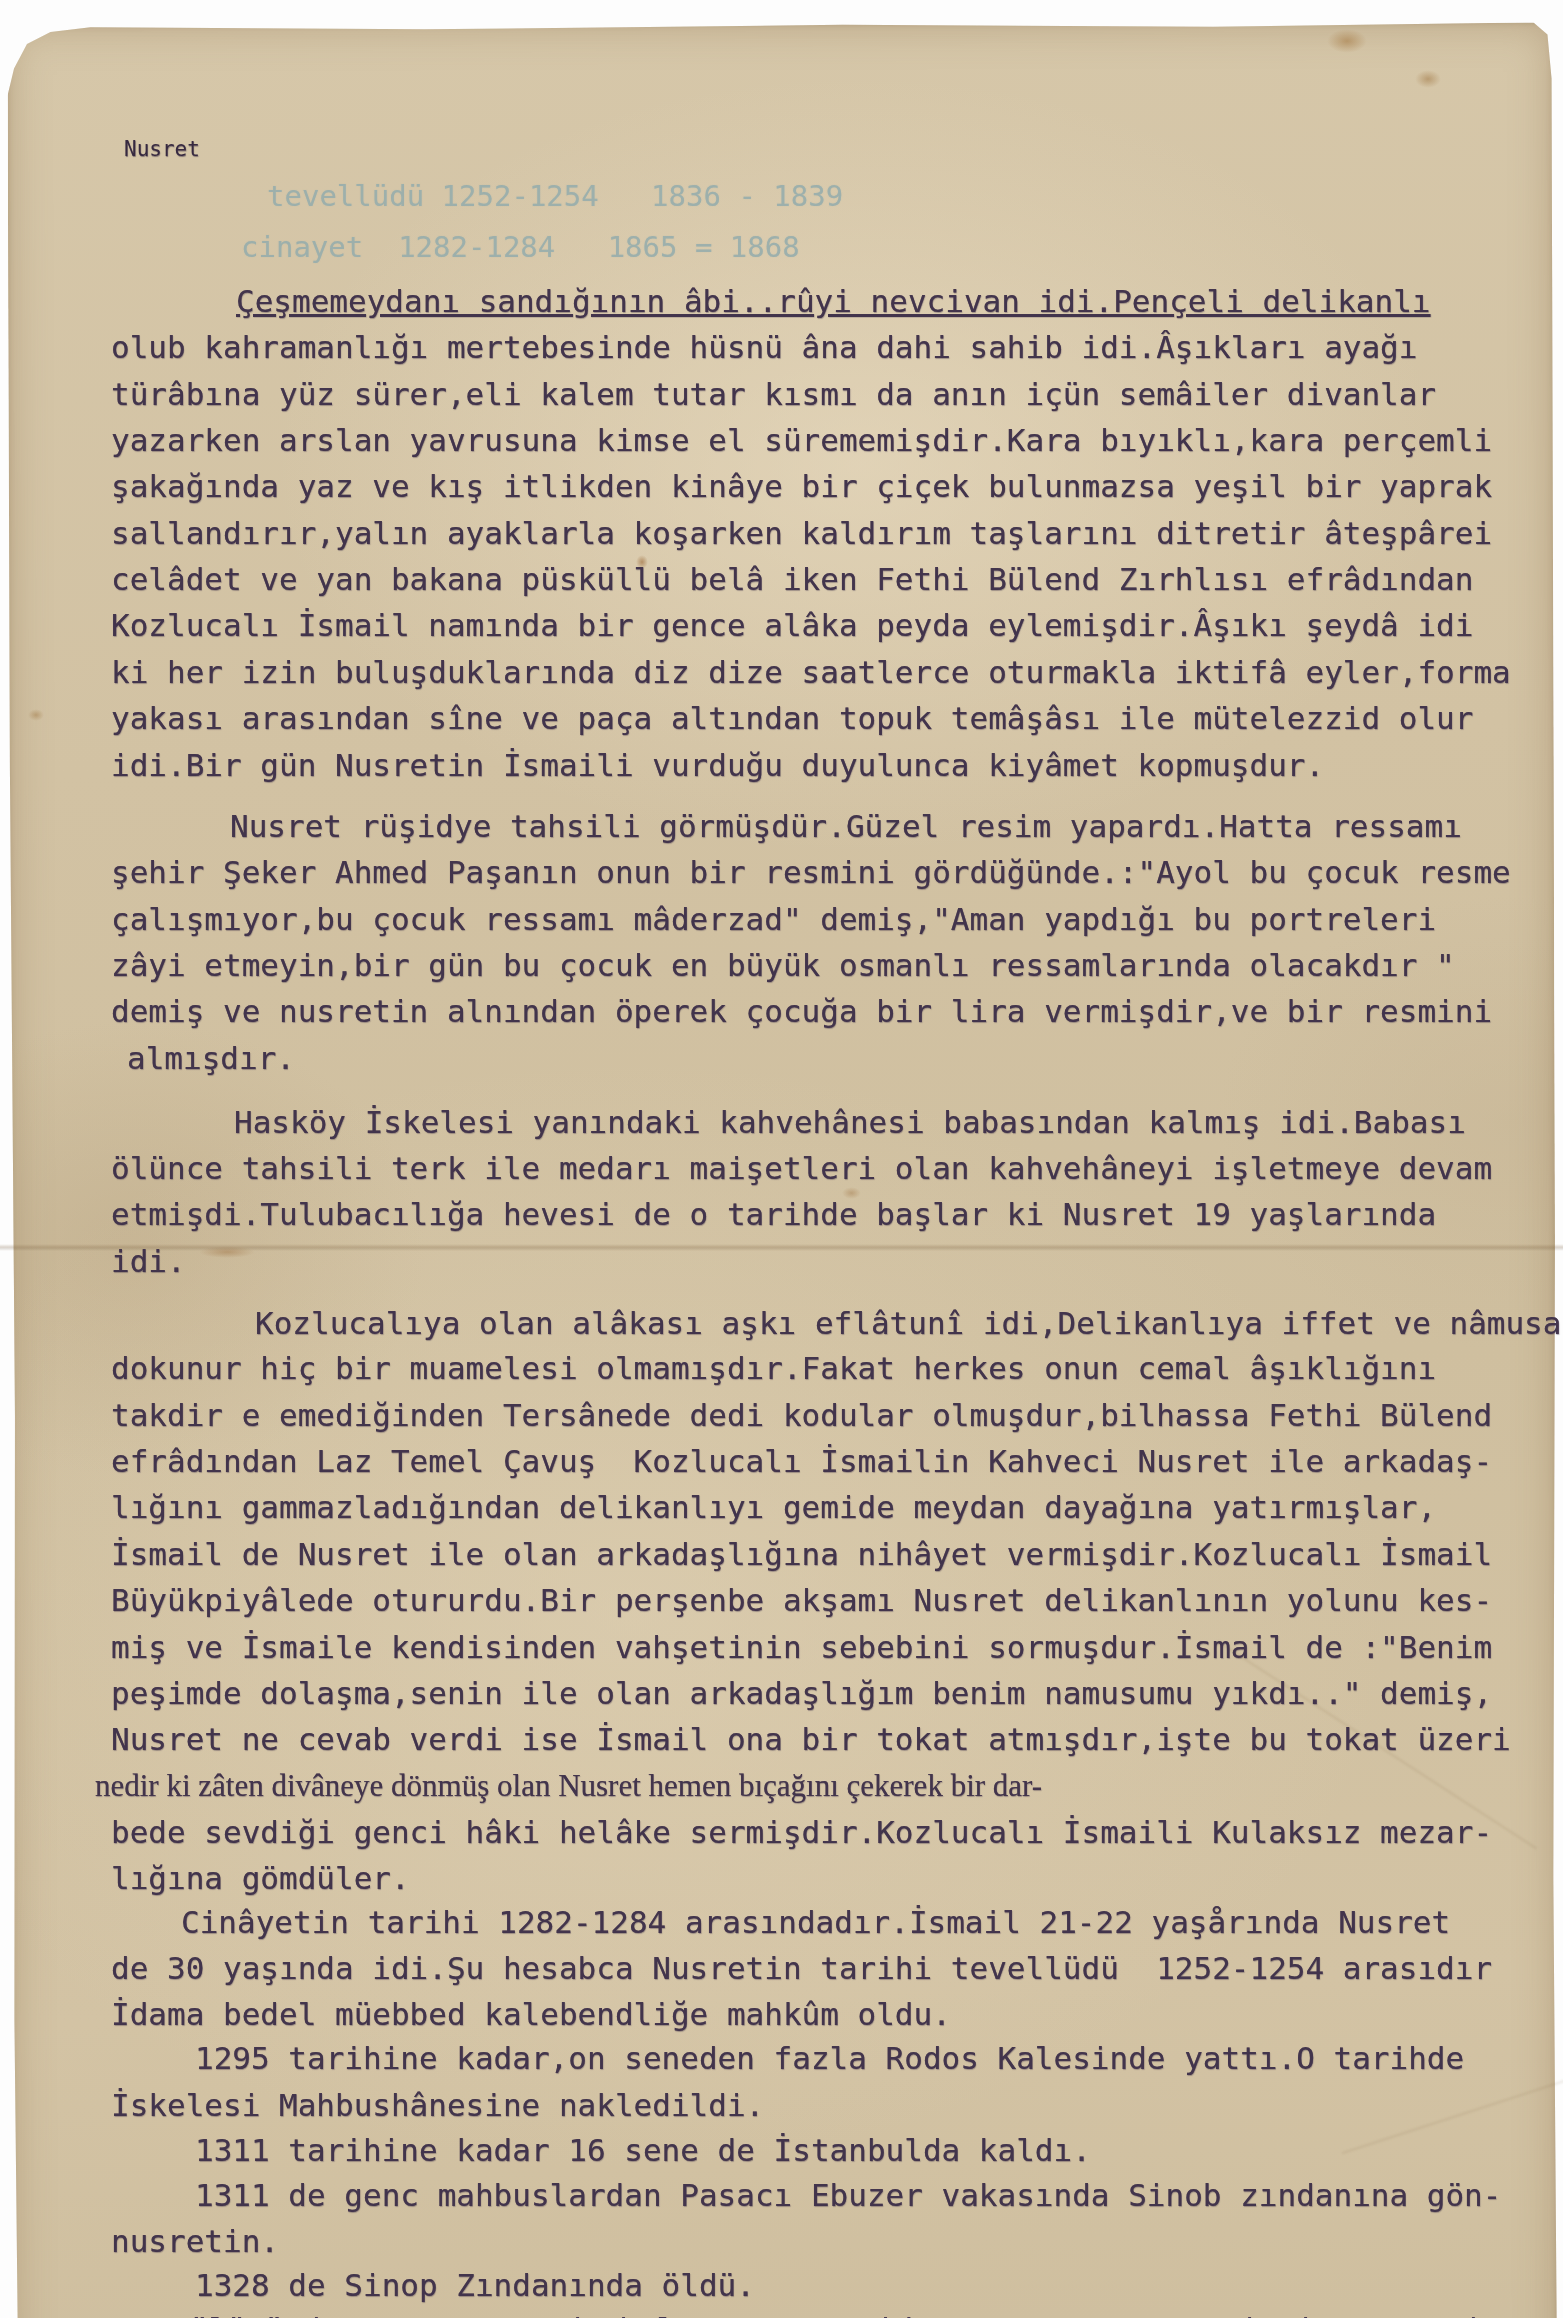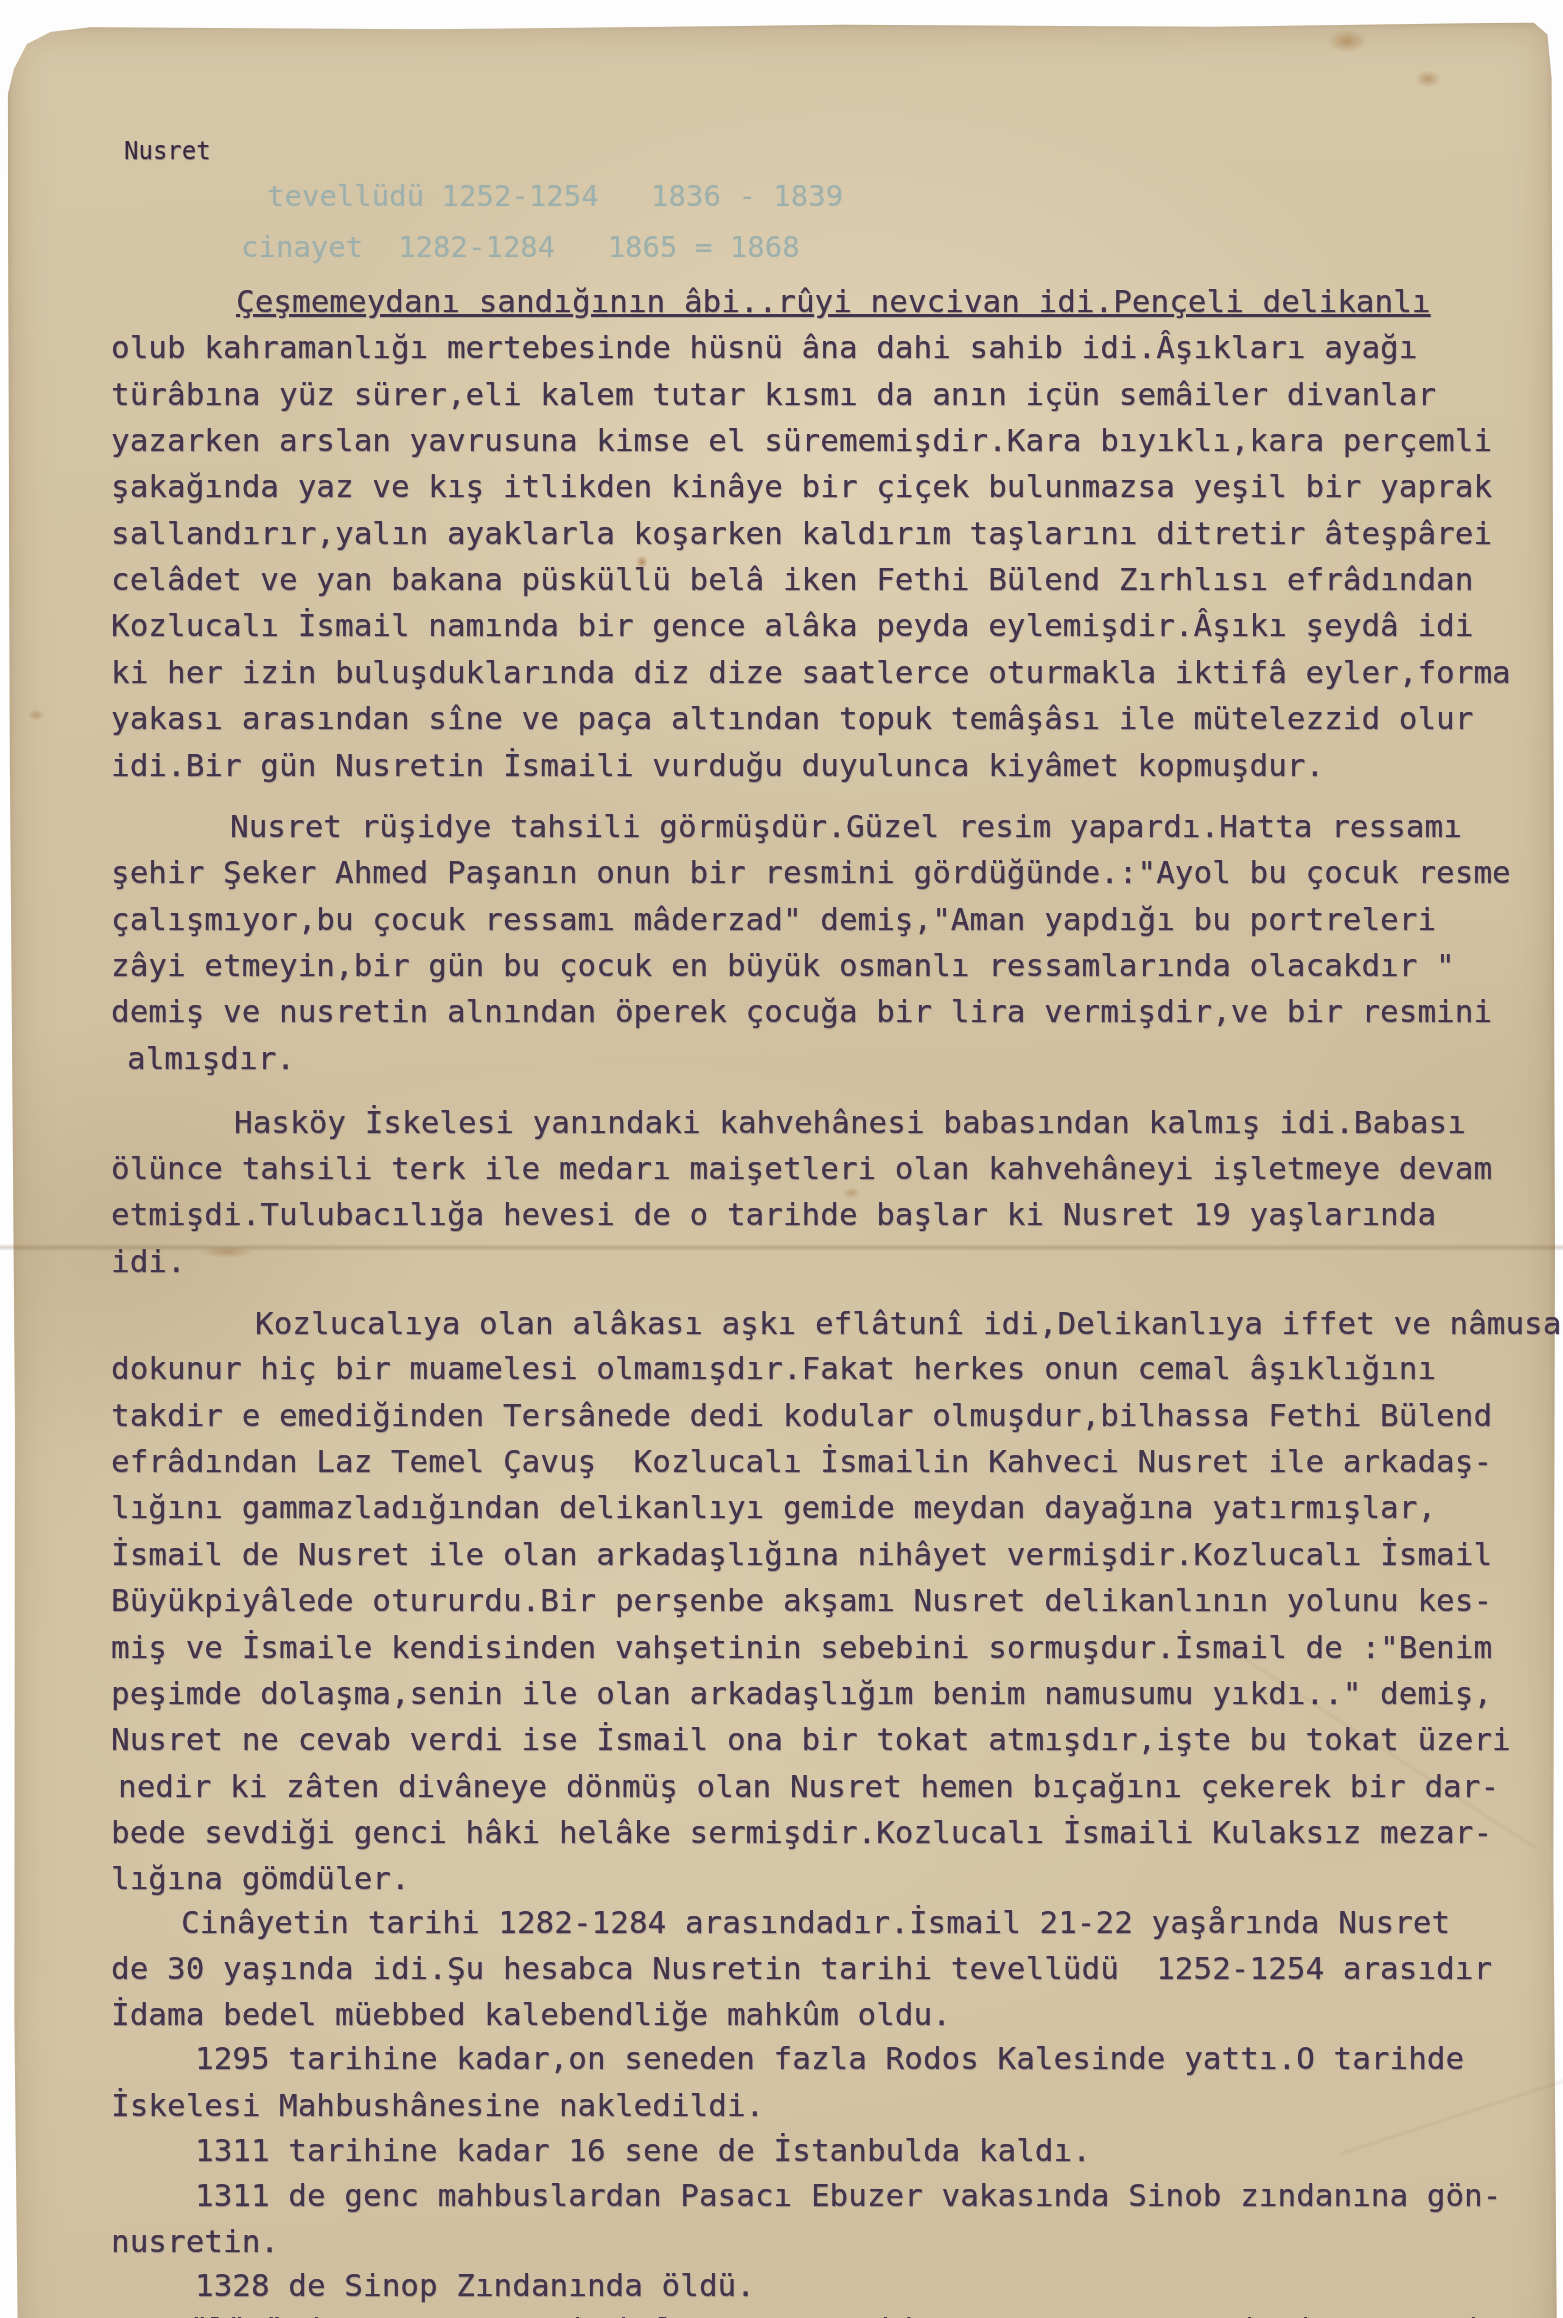--- a/index.html
+++ b/index.html
@@ -39,21 +39,21 @@
     position:absolute;background:rgba(104,80,52,0.12);filter:blur(0.9px);
   }
   .txt-layer{position:absolute;left:0;top:0;width:1564px;height:2482px;pointer-events:none;}
   .line{
     position:absolute;white-space:pre;
     font-size:31px;letter-spacing:0px;
     color:rgba(64,50,74,0.94);
     text-shadow:0.5px 0.5px 0.9px rgba(64,50,74,0.38), 0 0 0.5px rgba(64,50,74,0.55);
   }
   .heading{
-    position:absolute;white-space:pre;font-size:24px;
+    position:absolute;white-space:pre;font-size:21px;
     color:rgba(52,38,62,0.97);
     text-shadow:0.5px 0.5px 0.9px rgba(52,38,62,0.5);
   }
   .faint{
     position:absolute;white-space:pre;font-size:29px;
     color:rgba(148,172,172,0.75);
     text-shadow:0 0 0.9px rgba(148,172,172,0.5);
     filter:blur(0.3px);
   }
 </style>
@@ -104,21 +104,21 @@
       <div class="line" style="left: 255px; top: 1305px;">Kozlucalıya olan alâkası aşkı eflâtunî idi,Delikanlıya iffet ve nâmusa</div>
       <div class="line" style="left: 111px; top: 1350px;">dokunur hiç bir muamelesi olmamışdır.Fakat herkes onun cemal âşıklığını</div>
       <div class="line" style="left: 111px; top: 1397px;">takdir e emediğinden Tersânede dedi kodular olmuşdur,bilhassa Fethi Bülend</div>
       <div class="line" style="left: 111px; top: 1443px;">efrâdından Laz Temel Çavuş  Kozlucalı İsmailin Kahveci Nusret ile arkadaş-</div>
       <div class="line" style="left: 111px; top: 1489px;">lığını gammazladığından delikanlıyı gemide meydan dayağına yatırmışlar,</div>
       <div class="line" style="left: 111px; top: 1536px;">İsmail de Nusret ile olan arkadaşlığına nihâyet vermişdir.Kozlucalı İsmail</div>
       <div class="line" style="left: 111px; top: 1582px;">Büyükpiyâlede otururdu.Bir perşenbe akşamı Nusret delikanlının yolunu kes-</div>
       <div class="line" style="left: 111px; top: 1629px;">miş ve İsmaile kendisinden vahşetinin sebebini sormuşdur.İsmail de :"Benim</div>
       <div class="line" style="left: 111px; top: 1675px;">peşimde dolaşma,senin ile olan arkadaşlığım benim namusumu yıkdı.." demiş,</div>
       <div class="line" style="left: 111px; top: 1721px;">Nusret ne cevab verdi ise İsmail ona bir tokat atmışdır,işte bu tokat üzeri</div>
-      <div class="line" style="left: 118px; top: 1768px;">nedir ki zâten divâneye dönmüş olan Nusret hemen bıçağını çekerek bir dar-</div>
+      <div class="line" style="left: 95px; top: 1768px; font-family: Liberation Serif, serif;">nedir ki zâten divâneye dönmüş olan Nusret hemen bıçağını çekerek bir dar-</div>
       <div class="line" style="left: 111px; top: 1814px;">bede sevdiği genci hâki helâke sermişdir.Kozlucalı İsmaili Kulaksız mezar-</div>
       <div class="line" style="left: 111px; top: 1860px;">lığına gömdüler.</div>
       <div class="line" style="left: 181px; top: 1904px;">Cinâyetin tarihi 1282-1284 arasındadır.İsmail 21-22 yaşårında Nusret</div>
       <div class="line" style="left: 111px; top: 1950px;">de 30 yaşında idi.Şu hesabca Nusretin tarihi tevellüdü  1252-1254 arasıdır</div>
       <div class="line" style="left: 111px; top: 1996px;">İdama bedel müebbed kalebendliğe mahkûm oldu.</div>
       <div class="line" style="left: 195px; top: 2040px;">1295 tarihine kadar,on seneden fazla Rodos Kalesinde yattı.O tarihde</div>
       <div class="line" style="left: 111px; top: 2087px;">İskelesi Mahbushânesine nakledildi.</div>
       <div class="line" style="left: 195px; top: 2132px;">1311 tarihine kadar 16 sene de İstanbulda kaldı.</div>
       <div class="line" style="left: 195px; top: 2177px;">1311 de genc mahbuslardan Pasacı Ebuzer vakasında Sinob zındanına gön-</div>
       <div class="line" style="left: 111px; top: 2223px;">nusretin.</div>

